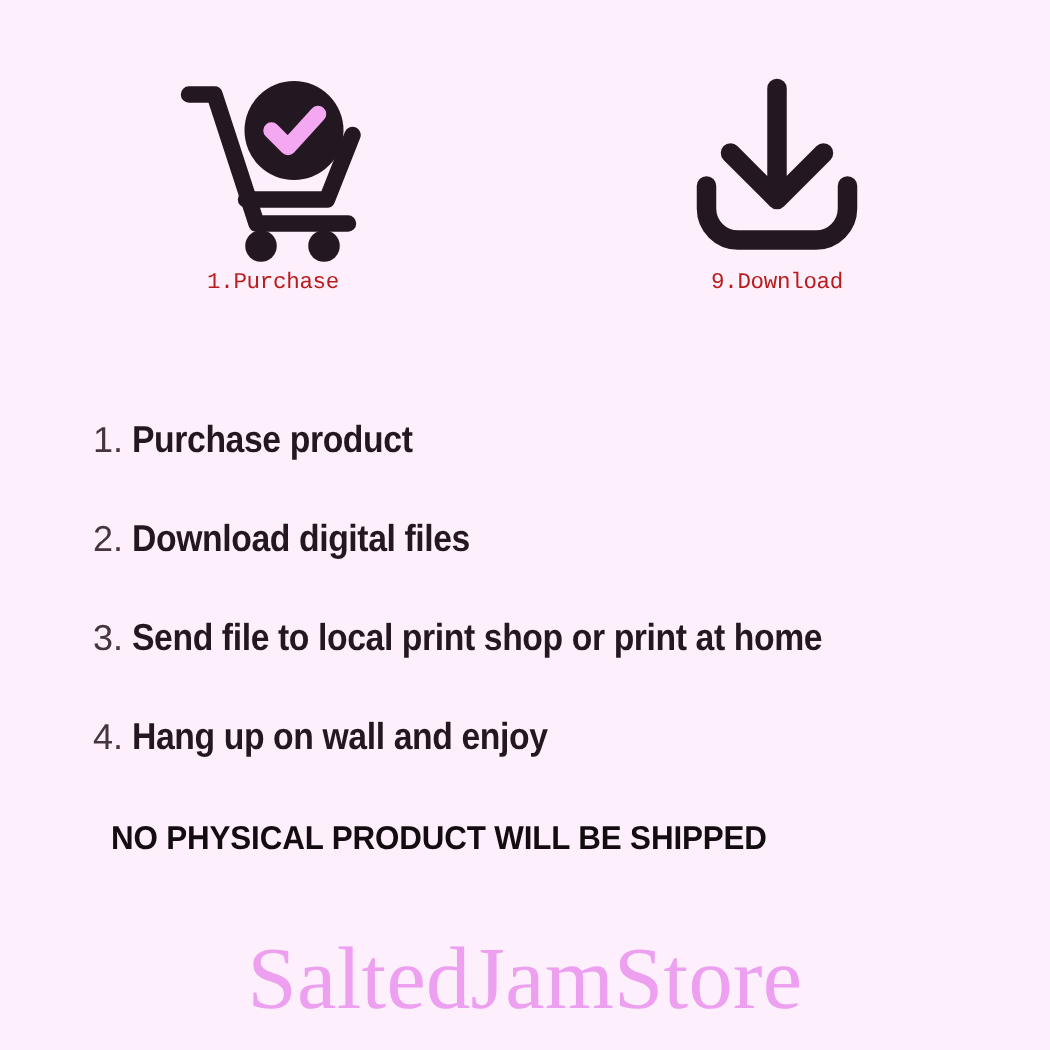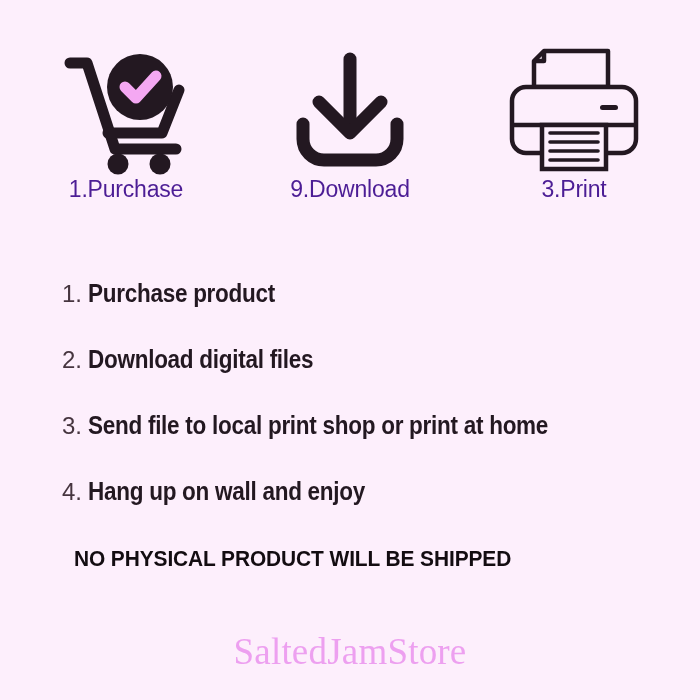--- a/index.html
+++ b/index.html
@@ -44,25 +44,25 @@
     width: 160px;
     height: 100%;
   }
   .step-icon {
     display: flex;
     align-items: flex-end;
     justify-content: center;
     height: 148px;
   }
   .step-label {
-    font-family: Liberation Sans, sans-serif;
-    font-size: 23px;
+    font-family: Liberation Mono, monospace;
+    font-size: 15px;
     line-height: 20px;
     letter-spacing: -0.2px;
-    color: #4c1d95;
+    color: #b91c1c;
     white-space: nowrap;
     margin-top: 4px;
   }
 
   
   .instructions {
     position: absolute;
     left: 62px;
     top: 279px;
     width: 620px;
@@ -107,21 +107,21 @@
   }
 
   
   .store-name {
     position: absolute;
     left: 0;
     top: 625px;
     width: 700px;
     text-align: center;
     font-family: "Liberation Serif", serif;
-    font-size: 37px;
+    font-size: 59px;
     line-height: 54px;
     color: #eda0f0;
     letter-spacing: 0.2px;
   }
 </style>
 </head>
 <body>
 
 <div class="page">
 
@@ -149,42 +149,20 @@
           <g fill="none" stroke="#231821" stroke-width="13" stroke-linecap="round" stroke-linejoin="round">
             <path d="M59 14 V81"></path>
             <path d="M28 57 L59 88 L90 57"></path>
             <path d="M12 79 V94 a21 21 0 0 0 21 21 H85 a21 21 0 0 0 21 -21 V79"></path>
           </g>
         </svg>
       </div>
       <div class="step-label">9.Download</div>
     </div>
 
-    <div class="step">
-      <div class="step-icon">
-        <svg width="140" height="132" viewBox="0 0 140 132">
-
-          <path d="M40 8 H104 V44 H30 V18 Z" fill="#fdeffc" stroke="#231821" stroke-width="4.5" stroke-linejoin="round"></path>
-          <path d="M40 8 L40 18 L30 18" fill="none" stroke="#231821" stroke-width="4.5" stroke-linejoin="round"></path>
-
-          <path d="M8 58 a14 14 0 0 1 14 -14 H118 a14 14 0 0 1 14 14 V96 a14 14 0 0 1 -14 14 H22 a14 14 0 0 1 -14 -14 Z" fill="#fdeffc" stroke="#231821" stroke-width="4.5"></path>
-          <line x1="8" y1="82" x2="132" y2="82" stroke="#231821" stroke-width="4.5"></line>
-          <rect x="96" y="62" width="18" height="5" rx="2.5" fill="#231821"></rect>
-
-          <rect x="38" y="82" width="64" height="44" fill="#fdeffc" stroke="#231821" stroke-width="4.5"></rect>
-          <g stroke="#231821" stroke-width="3.6" stroke-linecap="round">
-            <line x1="46" y1="90" x2="94" y2="90"></line>
-            <line x1="46" y1="99" x2="94" y2="99"></line>
-            <line x1="46" y1="108" x2="94" y2="108"></line>
-            <line x1="46" y1="117" x2="94" y2="117"></line>
-          </g>
-        </svg>
-      </div>
-      <div class="step-label">3.Print</div>
-    </div>
 
 
   </div>
 
   <div class="instructions">
 
     <div class="inst-item">
       <span class="inst-num">1.</span>
       <span class="inst-text">Purchase product</span>
     </div>

